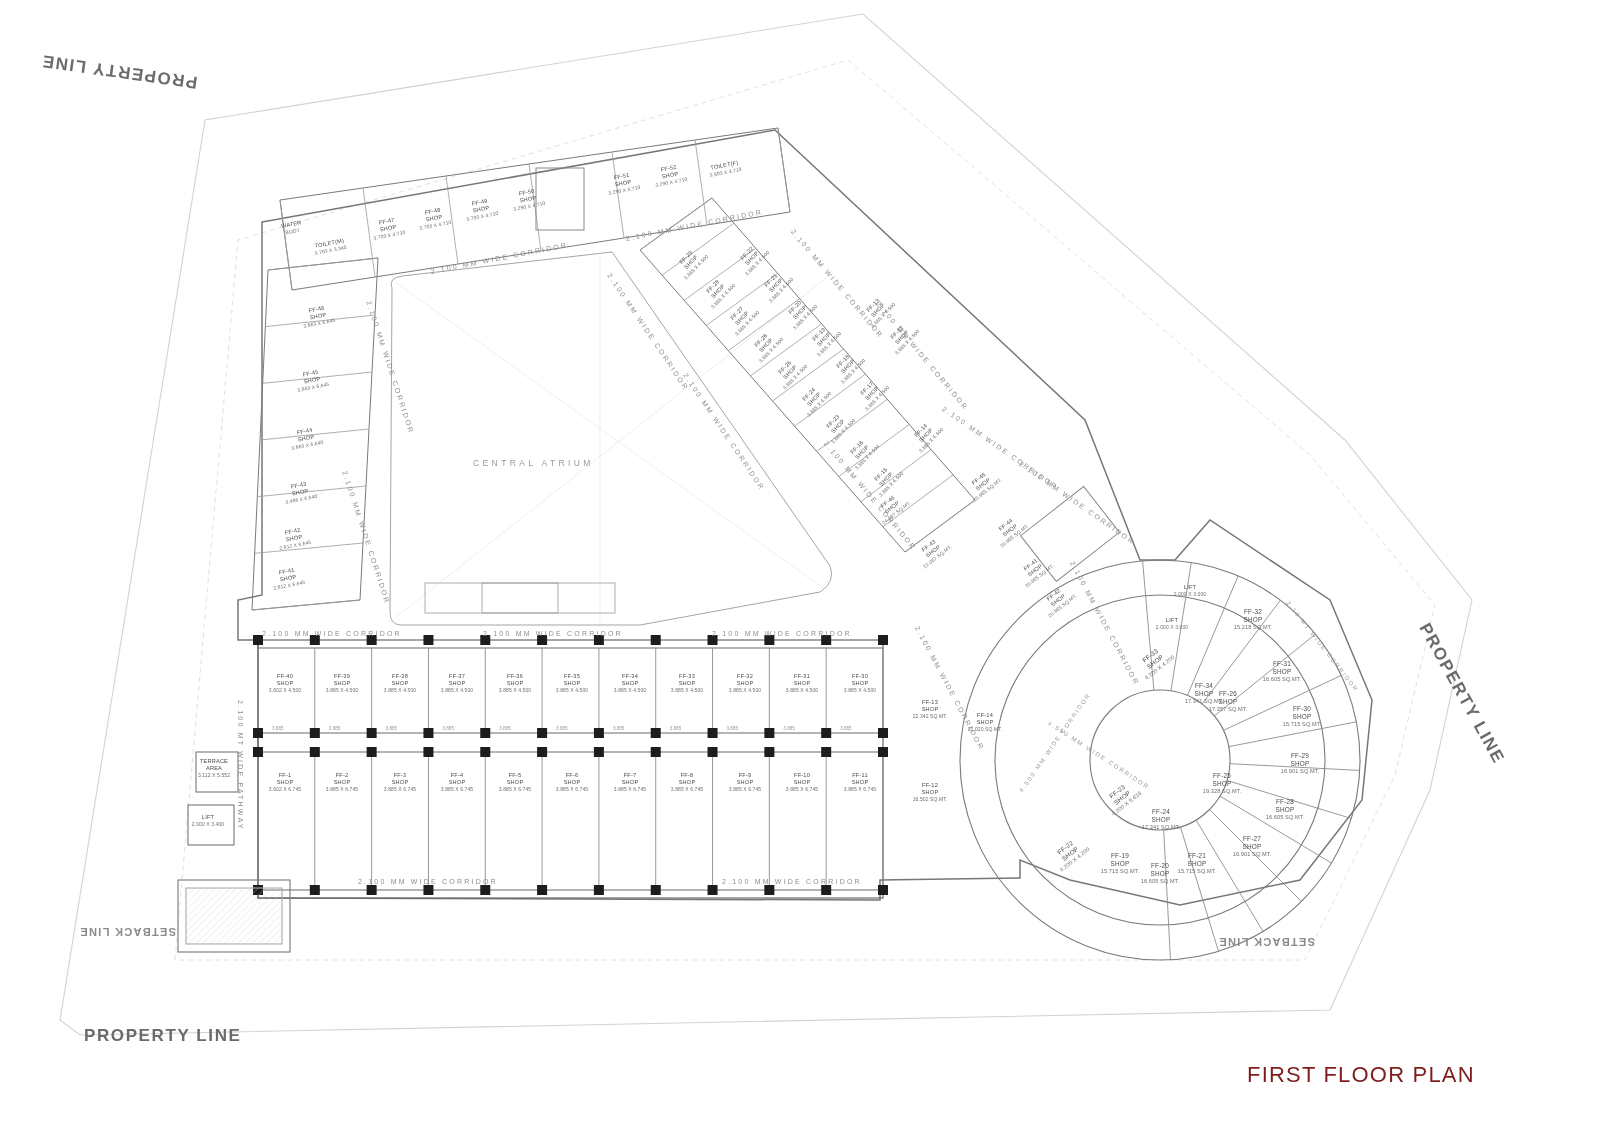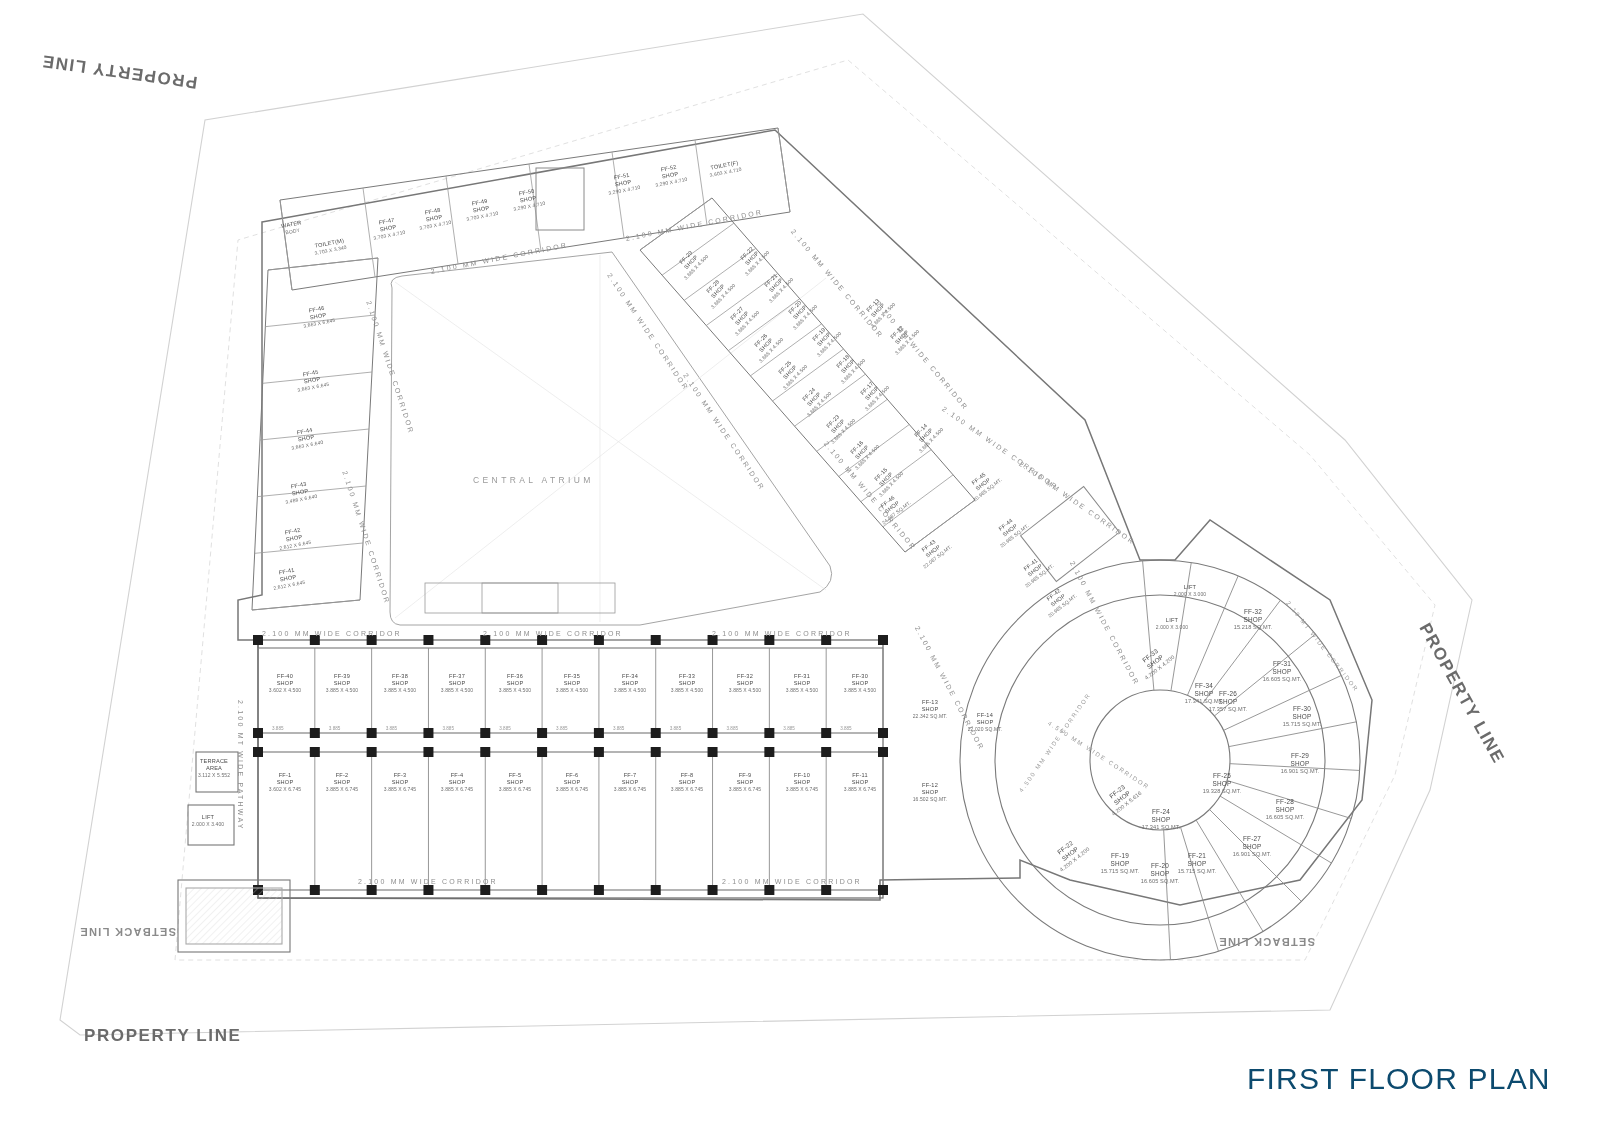--- a/index.html
+++ b/index.html
@@ -2,21 +2,21 @@
 <html><head>
 <meta charset="utf-8">
 <style>
   html,body{margin:0;padding:0;background:#ffffff;}
   body{width:1600px;height:1130px;position:relative;overflow:hidden;
        font-family:"Liberation Sans",sans-serif;color:#3a3a3a;}
 
   #plan{position:absolute;left:0;top:0;width:1600px;height:1130px;}
 
   .t{position:absolute;white-space:nowrap;color:#555;}
-  .title{font-size:30px;letter-spacing:1.2px;color:#0c4a6e;font-weight:400;}
+  .title{font-size:22px;letter-spacing:1.2px;color:#7f1d1d;font-weight:400;}
   .plabel{font-size:17px;letter-spacing:1.6px;color:#6b6b6b;font-weight:600;}
   .plabel-sm{font-size:11px;letter-spacing:1.3px;color:#8a8a8a;font-weight:600;}
   .atrium{font-size:8.5px;letter-spacing:3.4px;color:#9a9a9a;}
   .corr{font-size:7px;letter-spacing:2.2px;color:#8e8e8e;}
   .corr-s{font-size:6px;letter-spacing:1.9px;color:#9a9a9a;}
 
   .cell{position:absolute;text-align:center;line-height:1.25;}
   .cell .id{font-size:5.6px;color:#4a4a4a;letter-spacing:.2px;}
   .cell .ty{font-size:5.6px;color:#4a4a4a;letter-spacing:.2px;}
   .cell .dm{font-size:5px;color:#6e6e6e;letter-spacing:.1px;}
@@ -688,13 +688,13 @@
 <div class="t plabel" style="left:84px;top:1026px;">PROPERTY LINE</div>
 
 <div class="t plabel" style="left:196px;top:92px;transform:rotate(188deg);transform-origin:left top;">PROPERTY LINE</div>
 
 <div class="t plabel" style="left:1432px;top:620px;transform:rotate(61deg);transform-origin:left top;">PROPERTY LINE</div>
 
 <div class="t plabel-sm" style="left:176px;top:938px;transform:rotate(180deg);transform-origin:left top;">SETBACK LINE</div>
 
 <div class="t plabel-sm" style="left:1315px;top:948px;transform:rotate(180deg);transform-origin:left top;">SETBACK LINE</div>
 
-<div class="t atrium" style="left:473px;top:475px;">CENTRAL ATRIUM</div>
+<div class="t atrium" style="left:473px;top:458px;">CENTRAL ATRIUM</div>
 
 </body></html>

